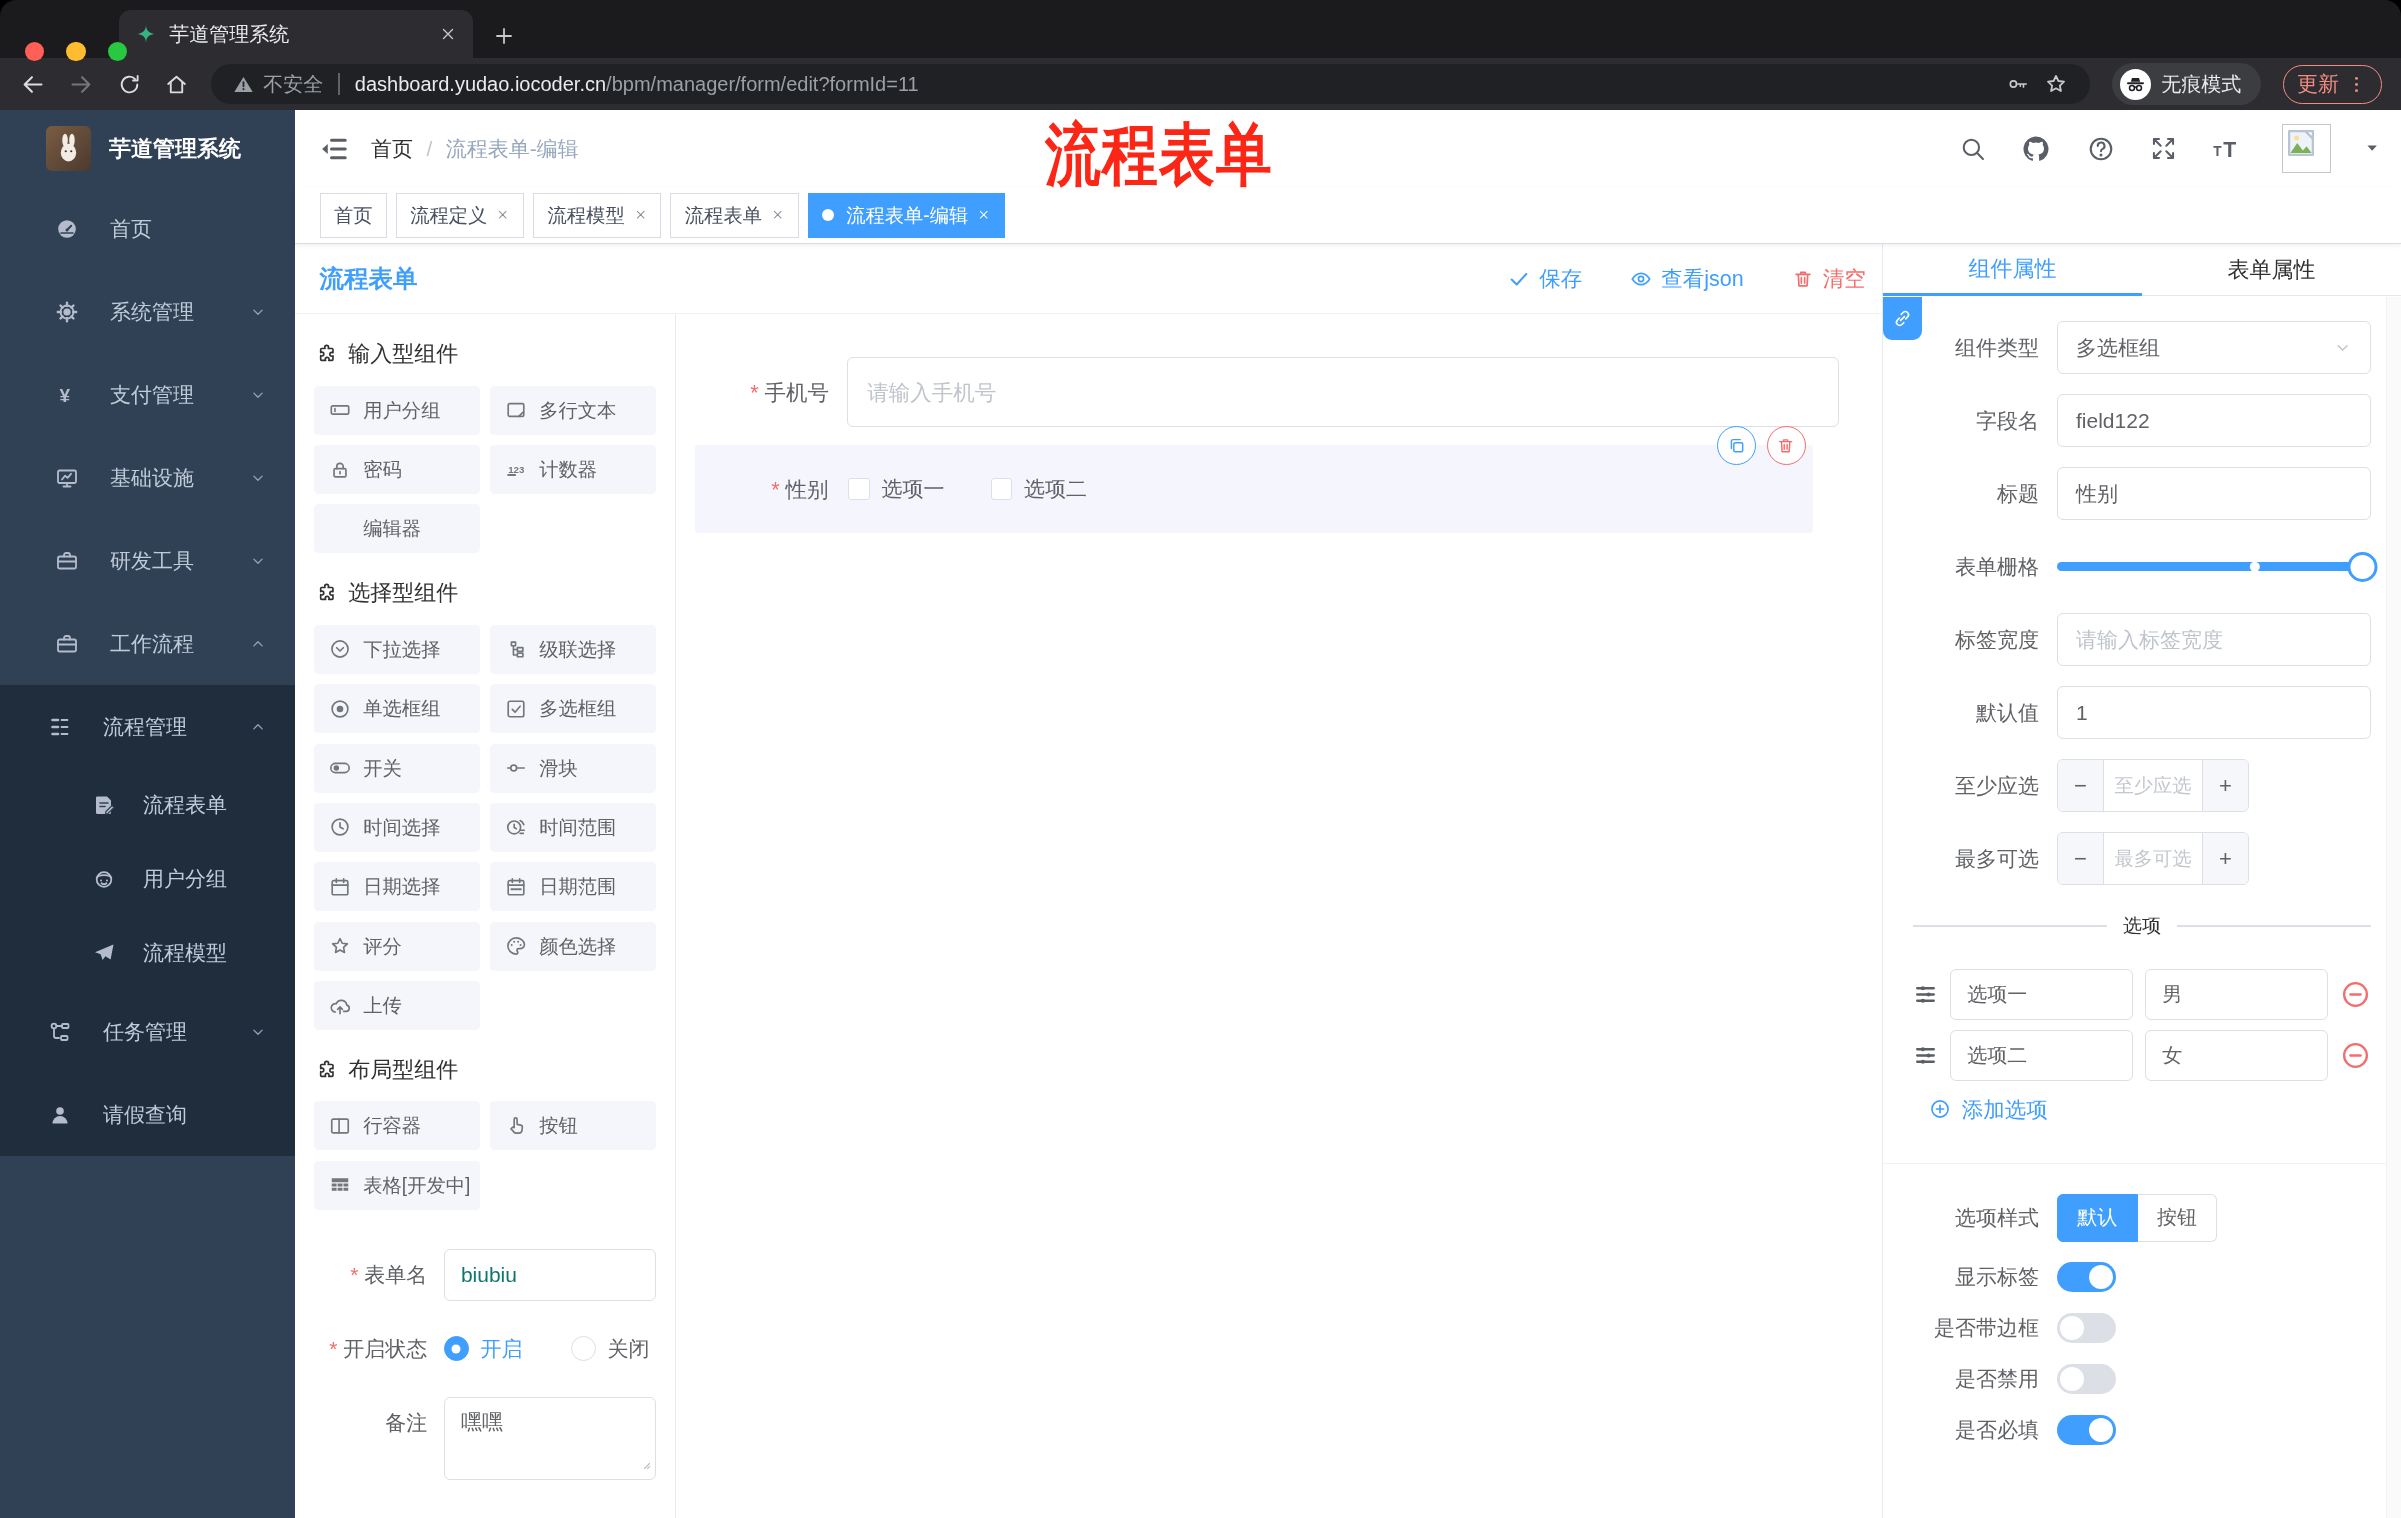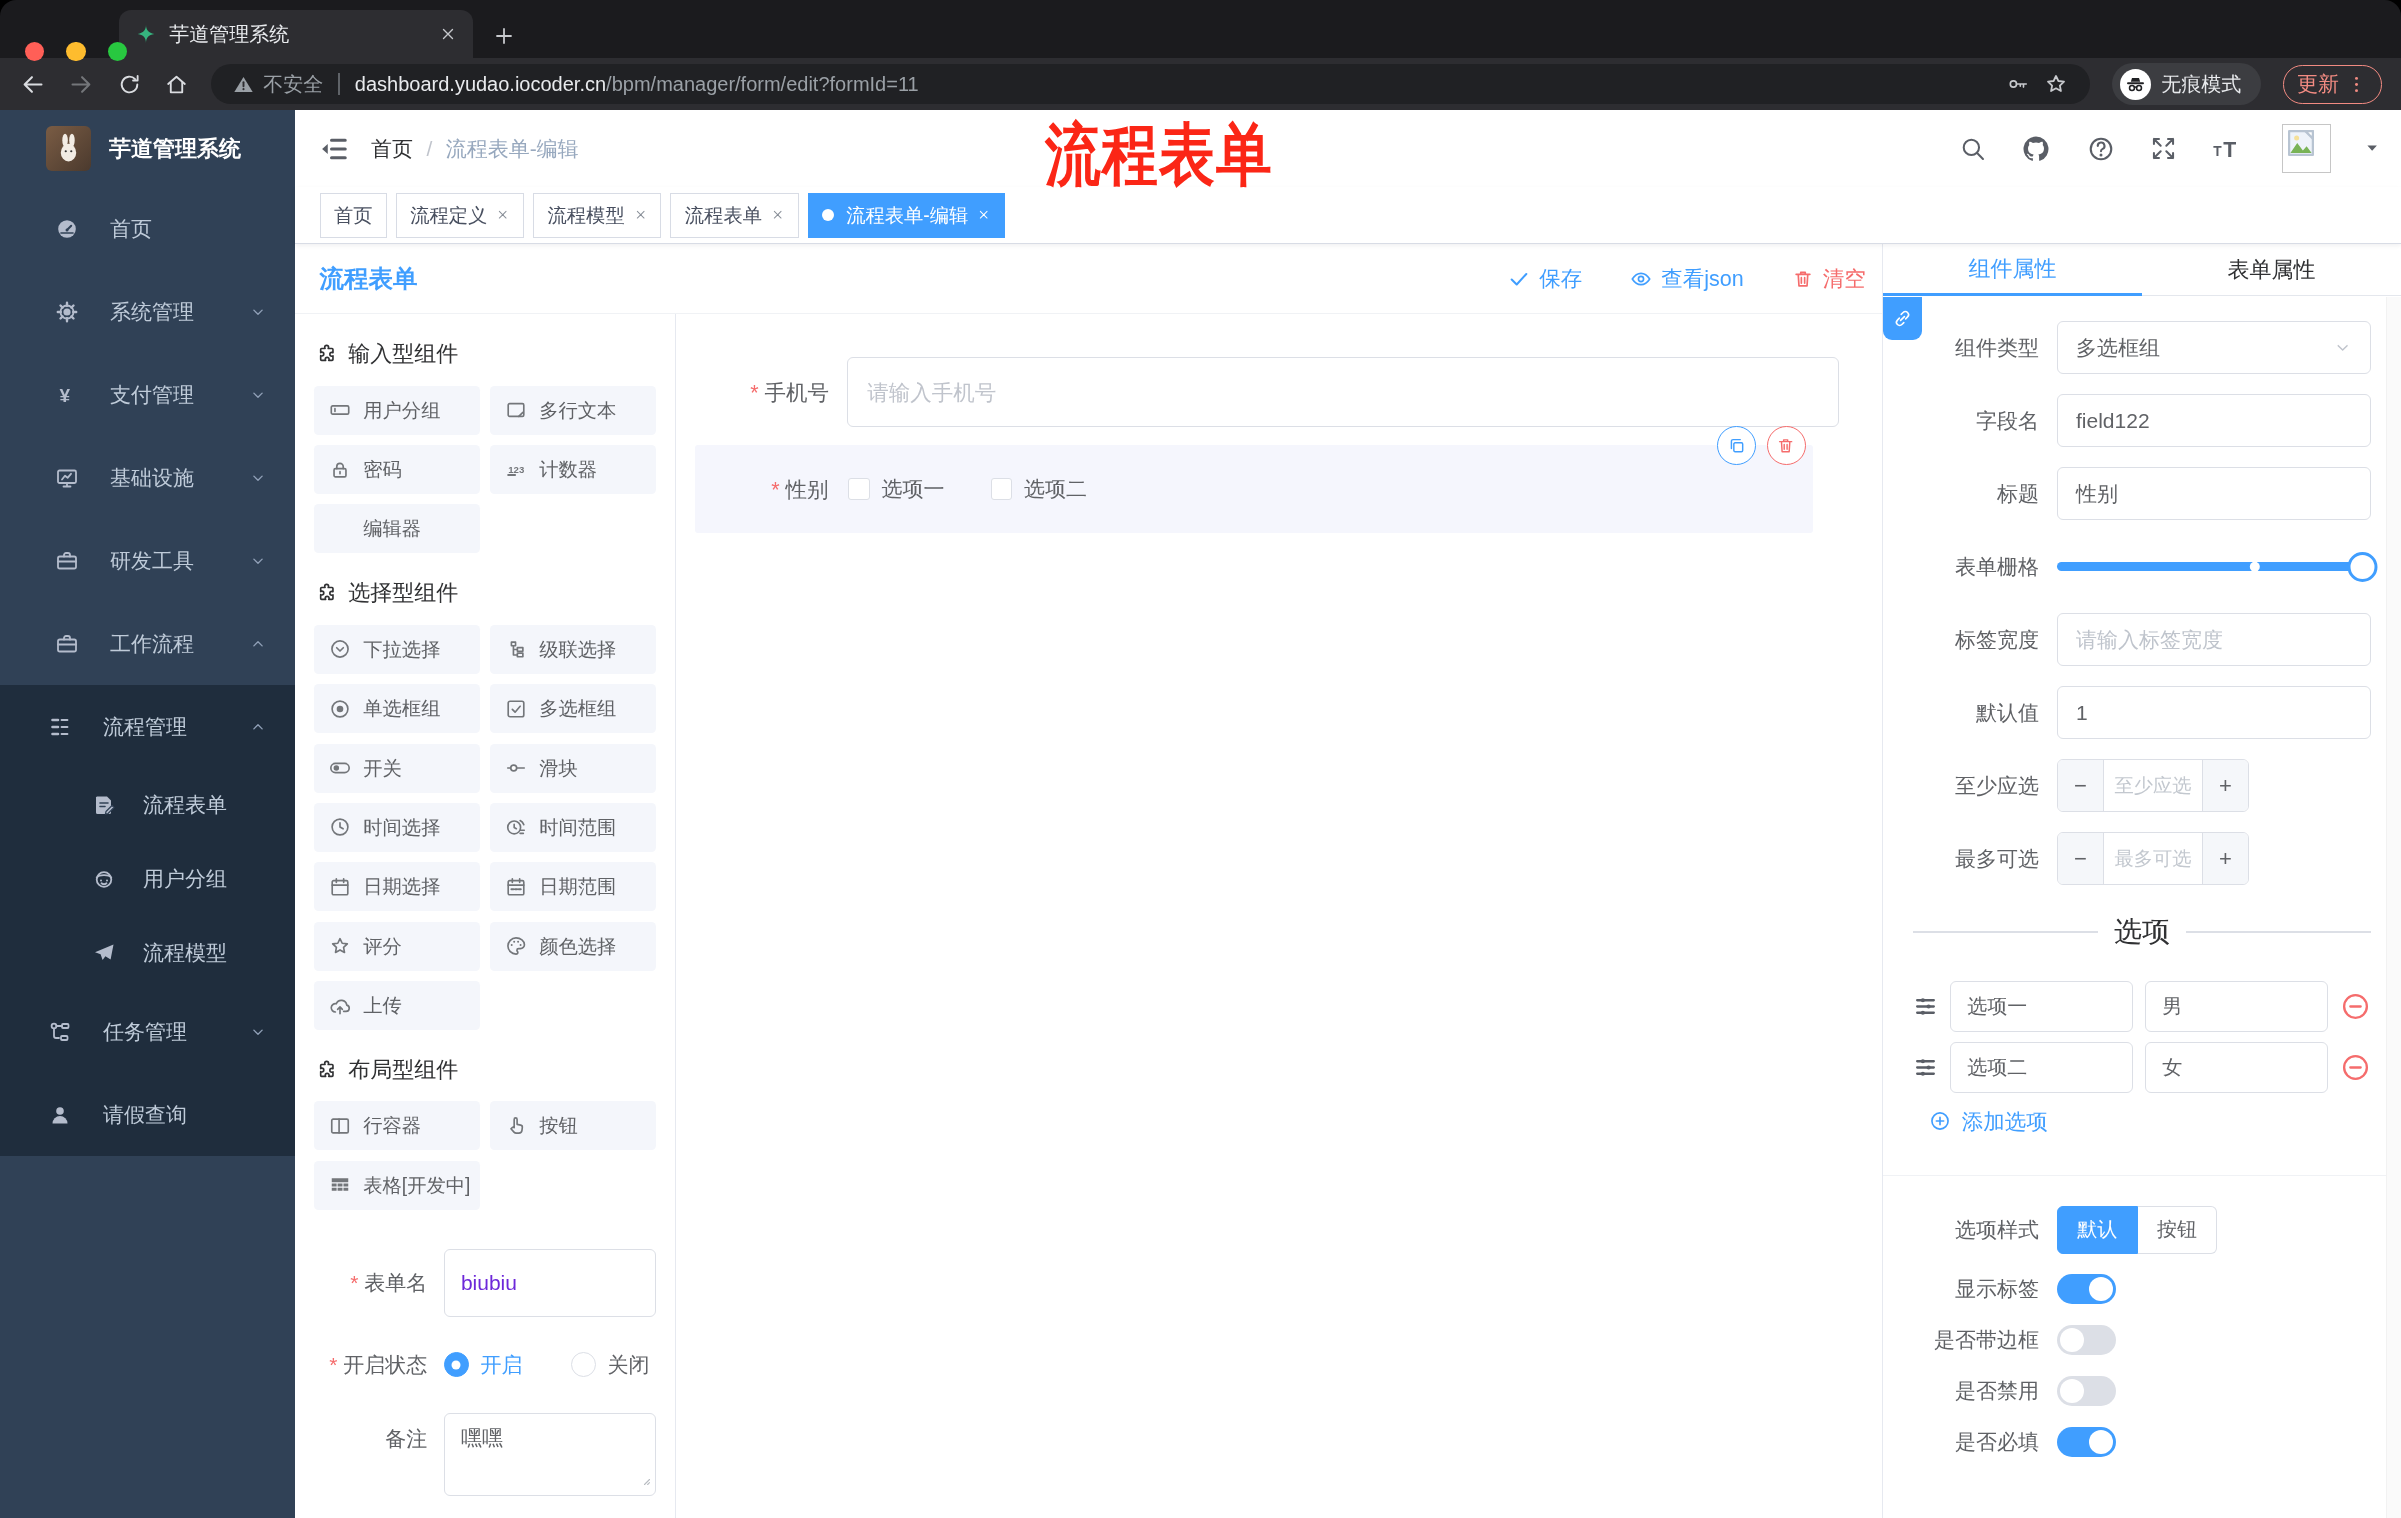--- a/index.html
+++ b/index.html
@@ -87,21 +87,21 @@
   .chip { height:49px; background:#f4f6fb; border-radius:4.5px; display:flex; align-items:center; padding-left:15px; gap:12px; font-size:19.3px; color:#606266; cursor:move; white-space:nowrap; }
   .chip .ic { color:#73767a; flex:none; }
   .chip .noic { width:22px; flex:none; }
 
   
   .metaform { margin-top:39px; }
   .mrow { display:flex; align-items:center; margin-bottom:34px; }
   .mrow.top { align-items:flex-start; }
   .mlabel { width:113px; flex:none; text-align:right; font-size:21px; color:#606266; margin-right:16.3px; white-space:nowrap; }
   .req::before { content:"* "; color:#f56c6c; }
-  .minput { flex:1; height:68px; border:1.5px solid #dcdfe6; border-radius:6px; font-size:21px; color:#6d28d9; padding:0 16.3px; display:flex; align-items:center; background:#fff; }
+  .minput { flex:1; height:52px; border:1.5px solid #dcdfe6; border-radius:6px; font-size:21px; color:#0f766e; padding:0 16.3px; display:flex; align-items:center; background:#fff; }
   .mtextarea { flex:1; height:83px; border:1.5px solid #dcdfe6; border-radius:6px; font-size:21px; color:#606266; padding:10.4px 16.3px; position:relative; }
   .mtextarea .rz { position:absolute; right:3px; bottom:3px; color:#b8bcc2; }
   .radios { display:flex; align-items:center; gap:48px; }
   .radio { display:flex; align-items:center; gap:12px; font-size:21px; color:#606266; }
   .radio .dot { width:25px; height:25px; border-radius:50%; border:1.5px solid #dcdfe6; background:#fff; position:relative; flex:none; }
   .radio.sel { color:#409eff; }
   .radio.sel .dot { background:#409eff; border-color:#409eff; }
   .radio.sel .dot::after { content:""; position:absolute; left:50%; top:50%; width:9px; height:9px; border-radius:50%; background:#fff; transform:translate(-50%,-50%); }
 
   
@@ -136,21 +136,21 @@
   .slider .track { width:100%; height:9px; border-radius:4.5px; background:#409eff; position:relative; }
   .slider .mark { position:absolute; left:63%; top:50%; width:10.4px; height:10.4px; border-radius:50%; background:#fff; transform:translate(-50%,-50%); }
   .slider .knob { position:absolute; right:-1.5px; top:50%; width:30px; height:30px; border-radius:50%; background:#fff; border:3.7px solid #409eff; transform:translate(4.5px,-50%); }
   .stepper { width:192px; height:53px; border:1.5px solid #dcdfe6; border-radius:6px; display:flex; overflow:hidden; background:#fff; }
   .stepper .sb { width:46px; flex:none; background:#f5f7fa; color:#606266; display:flex; align-items:center; justify-content:center; font-size:22px; cursor:pointer; }
   .stepper .sb.minus { border-right:1.5px solid #dcdfe6; }
   .stepper .sb.plus { border-left:1.5px solid #dcdfe6; }
   .stepper .sval { flex:1; display:flex; align-items:center; justify-content:center; font-size:19.3px; color:#c3c8cf; }
   .idivider { display:flex; align-items:center; gap:16.3px; margin:28px 0 30px 0; }
   .idivider .line { flex:1; height:1.5px; background:#dcdfe6; }
-  .idivider .txt { font-size:28px; color:#303133;text-align:right; }
+  .idivider .txt { font-size:19px; color:#303133;text-align:right; }
   .orow { display:flex; align-items:center; gap:12px; margin-bottom:10.4px; }
   .orow .drag { color:#5a5e66; flex:none; cursor:move; }
   .oinput { flex:1; height:51px; border:1.5px solid #dcdfe6; border-radius:6px; display:flex; align-items:center; padding:0 16.3px; font-size:20px; color:#606266; min-width:0; }
   .orow .rm { color:#f56c6c; flex:none; cursor:pointer; }
   .addopt { display:flex; align-items:center; gap:10.4px; color:#409eff; font-size:21.5px; margin:13.4px 0 0 16.3px; cursor:pointer; }
   .gapline { border-top:1.5px solid #f0f2f5; margin:39px -30px 0 -30px; }
   .stylerow { margin-top:30px; }
   .seg { display:flex; }
   .segbtn { height:48px; padding:0 19.3px; display:flex; align-items:center; justify-content:center; font-size:20px; border:1.5px solid #dcdfe6; color:#606266; background:#fff; cursor:pointer; }
   .segbtn:first-child { border-radius:6px 0 0 6px; }

